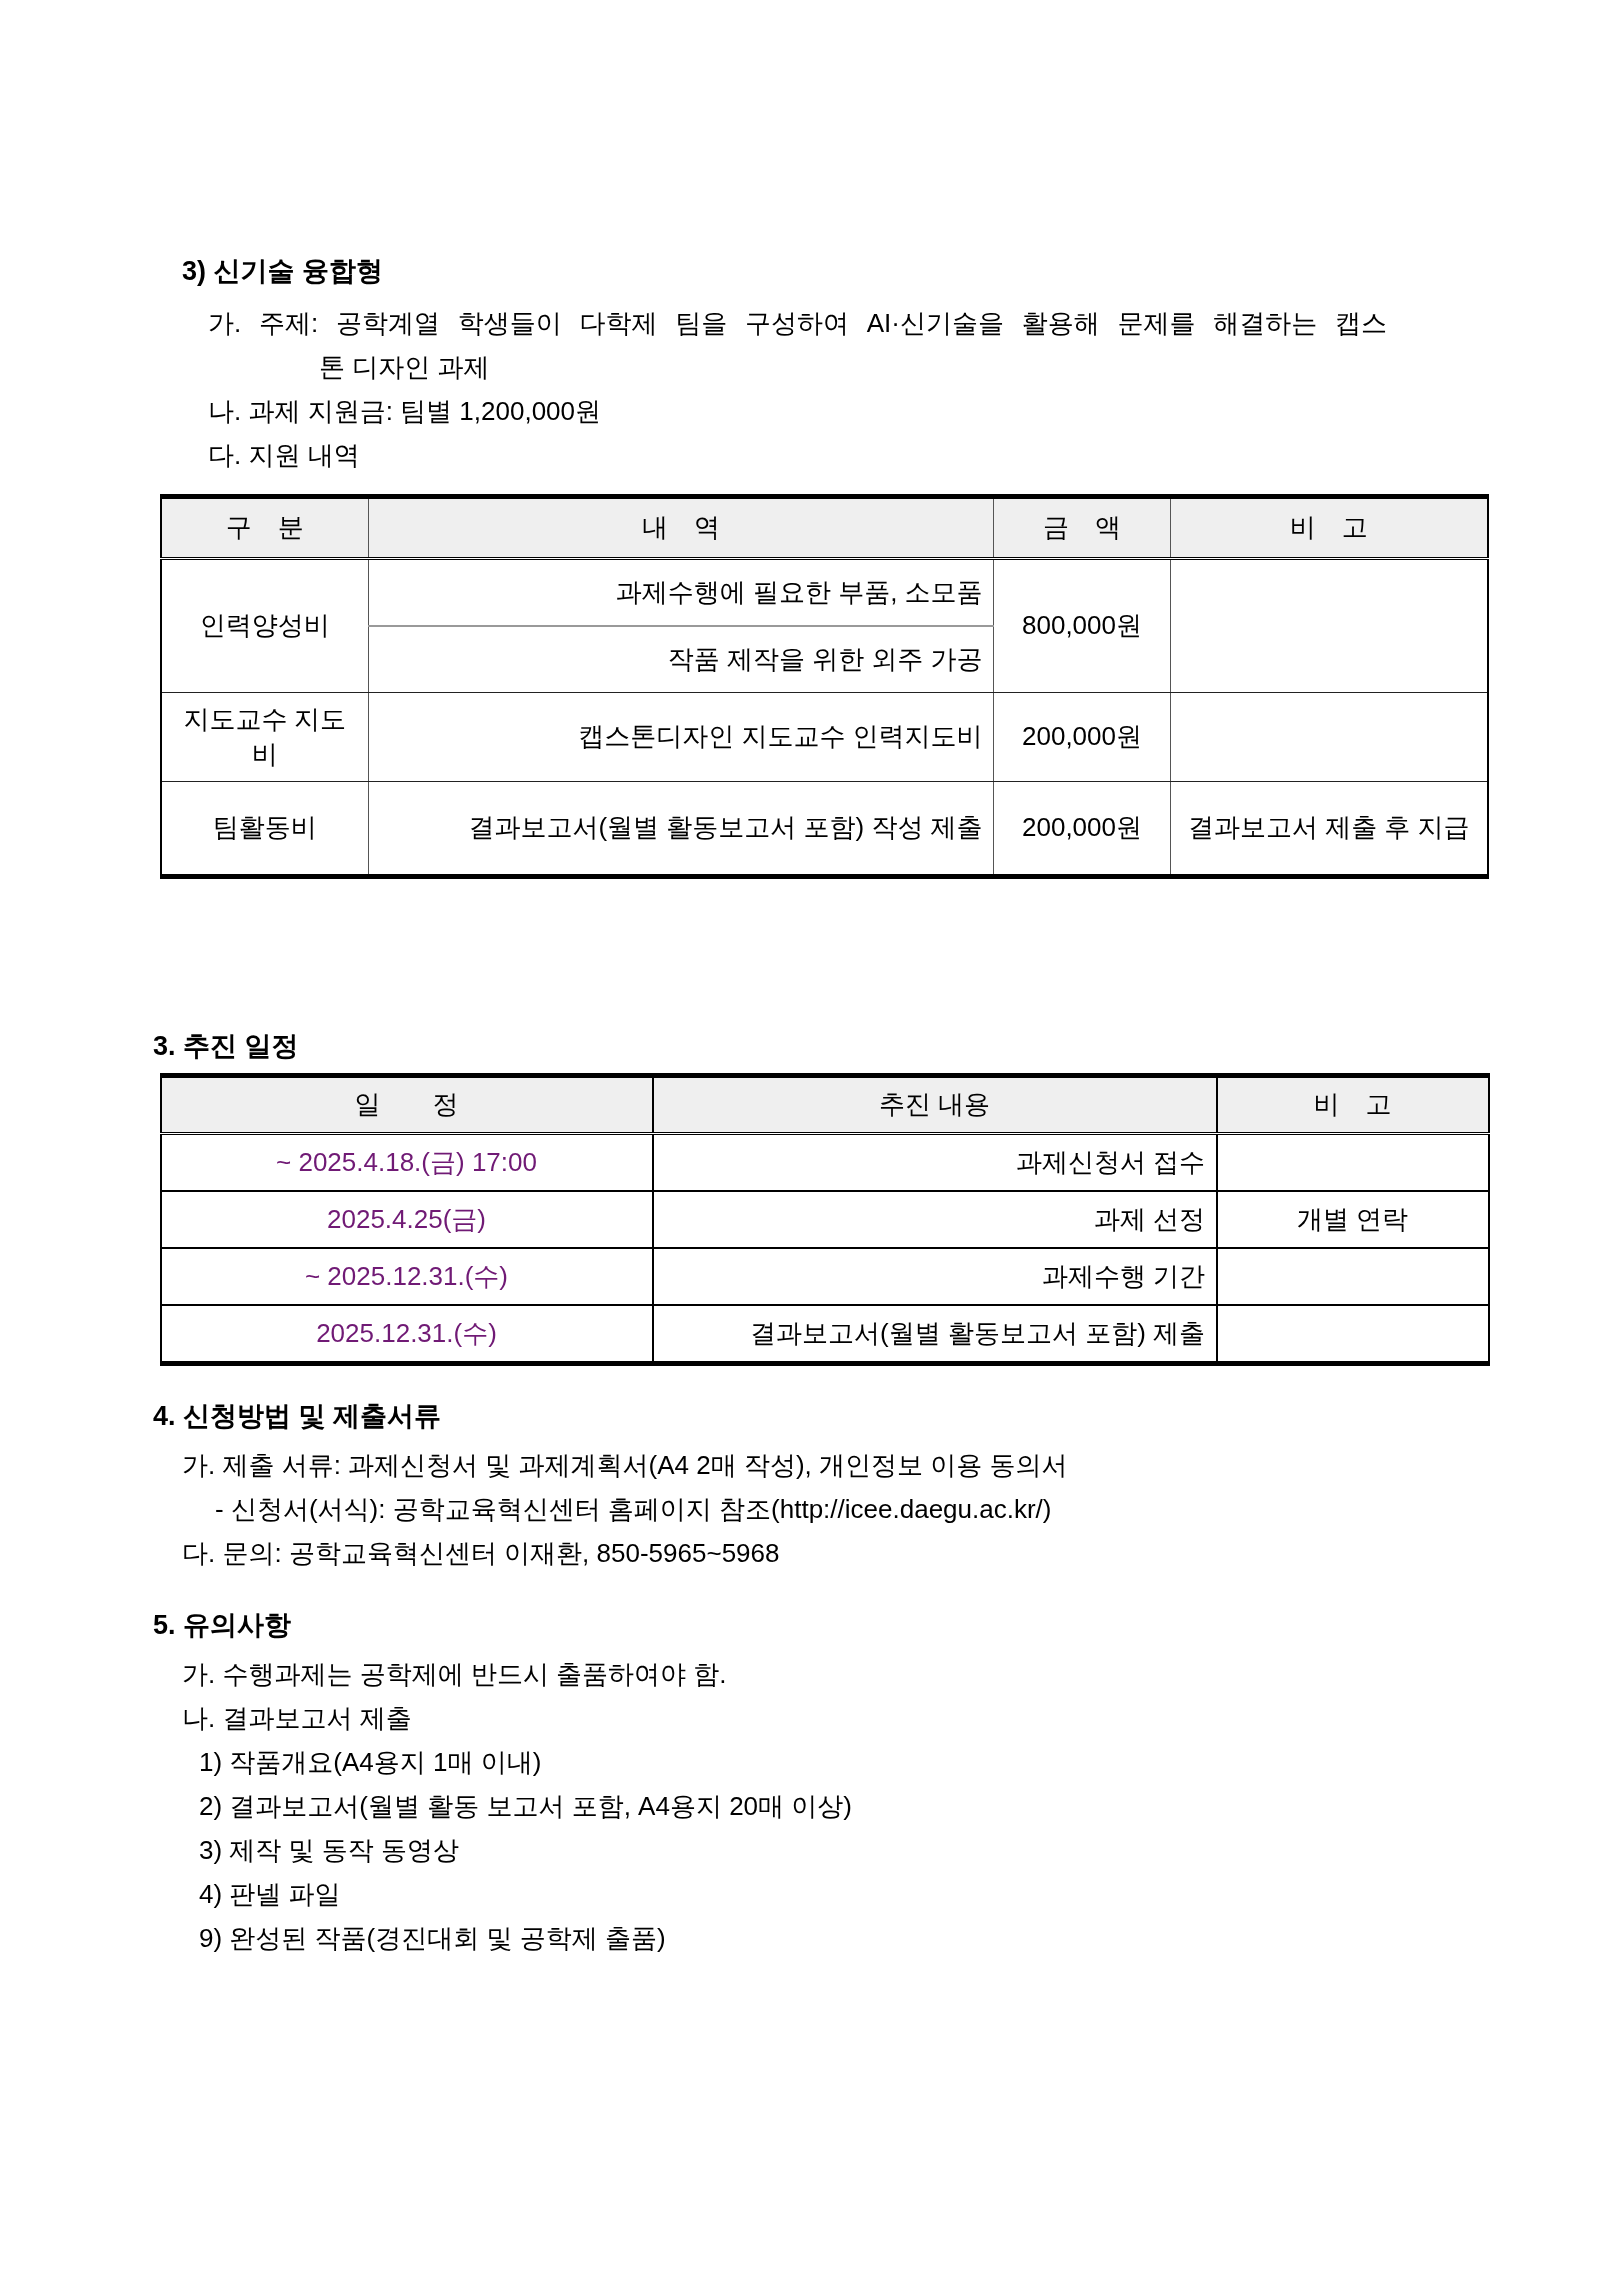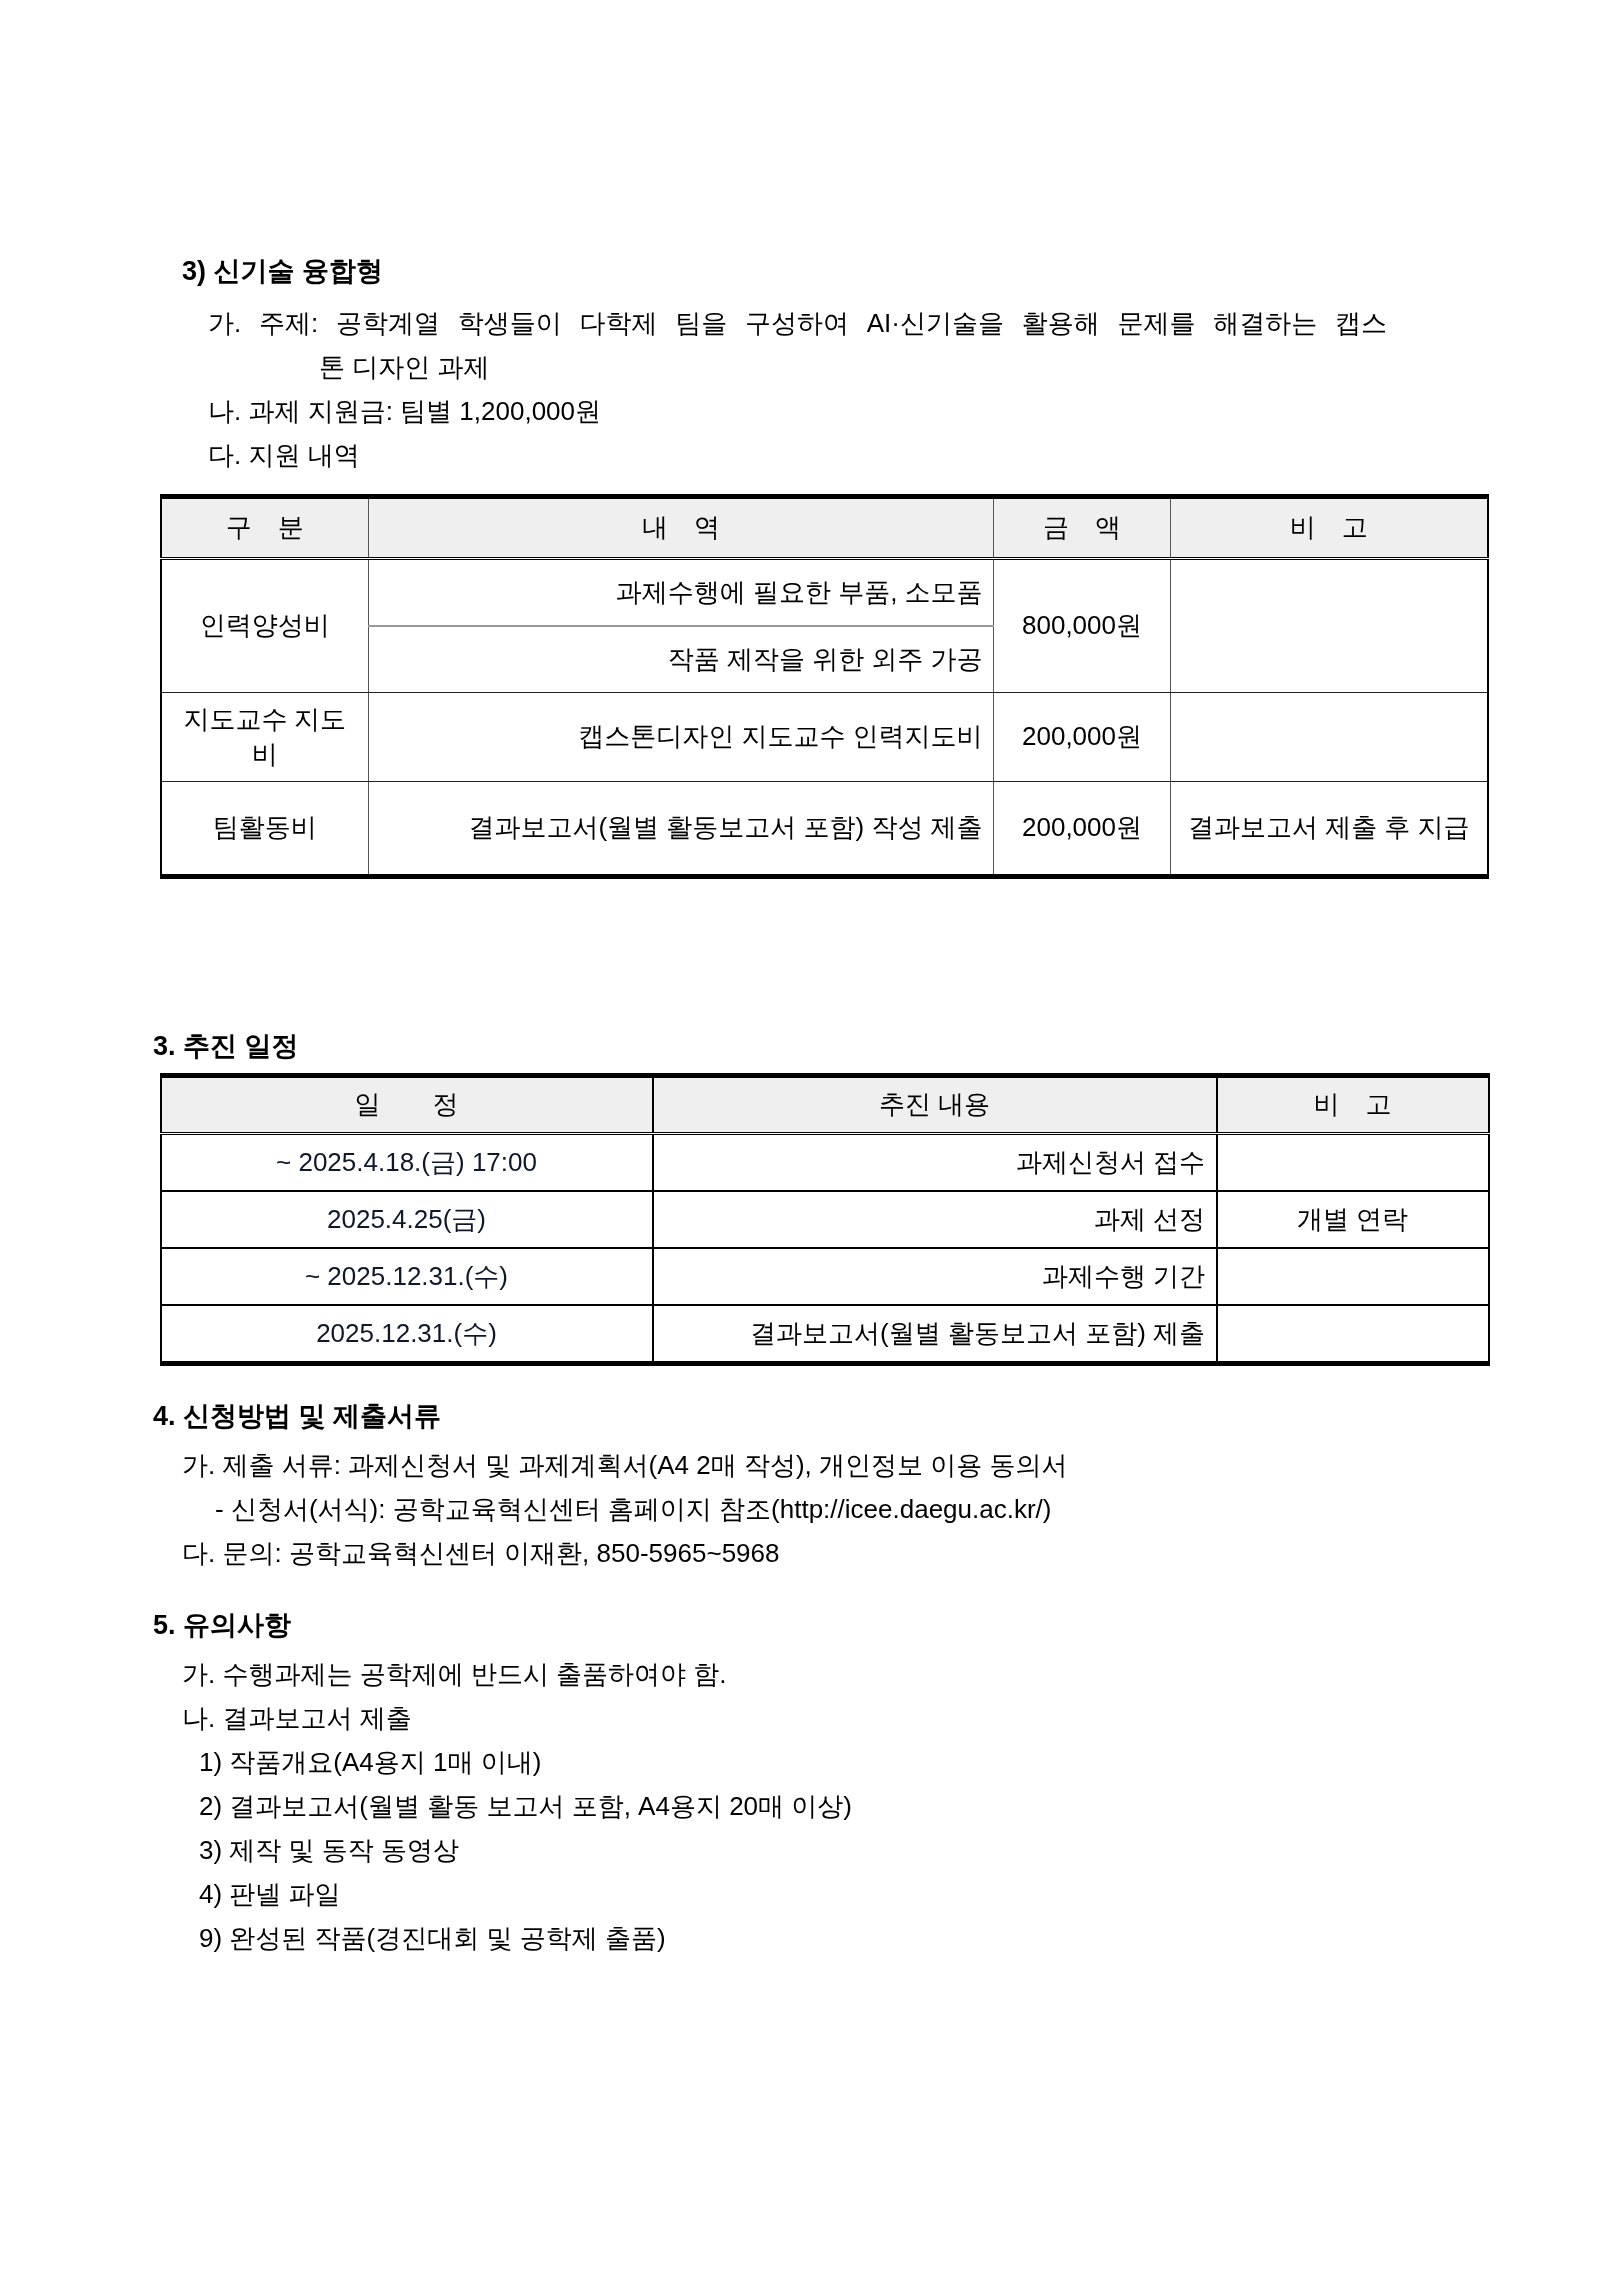--- a/index.html
+++ b/index.html
@@ -39,21 +39,21 @@
   .t1 .r3 td{height:90px;}
   .gray-div{border-bottom:2px solid #999 !important;}
   .narrow{padding:0 19.6px;font-family:Liberation Serif, serif;}
 
   .t2{border:2.6px solid #000;border-top:5.9px solid #000;border-bottom:5.9px solid #000;}
   .t2 th{background:#efefef;height:52px;text-align:center;border:2.6px solid #000;border-bottom:3.9px double #000;}
   .t2 td{height:53px;border:2.6px solid #000;}
 
   .c-center{text-align:center;}
   .c-left{text-align:right;padding-left:14.3px;padding-right:10.4px;}
-  .red{color:#0f172a;}
+  .red{color:#701a75;}
   .blue{color:#0000ff;}
   .nowrap{white-space:nowrap;padding:0 1.3px;}
   a.link{color:#0000ff;text-decoration:underline;cursor:pointer;}
 </style>
 </head>
 <body>
 
 <div class="page">
 
   <div class="h-sub">3) 신기술 융합형</div>

